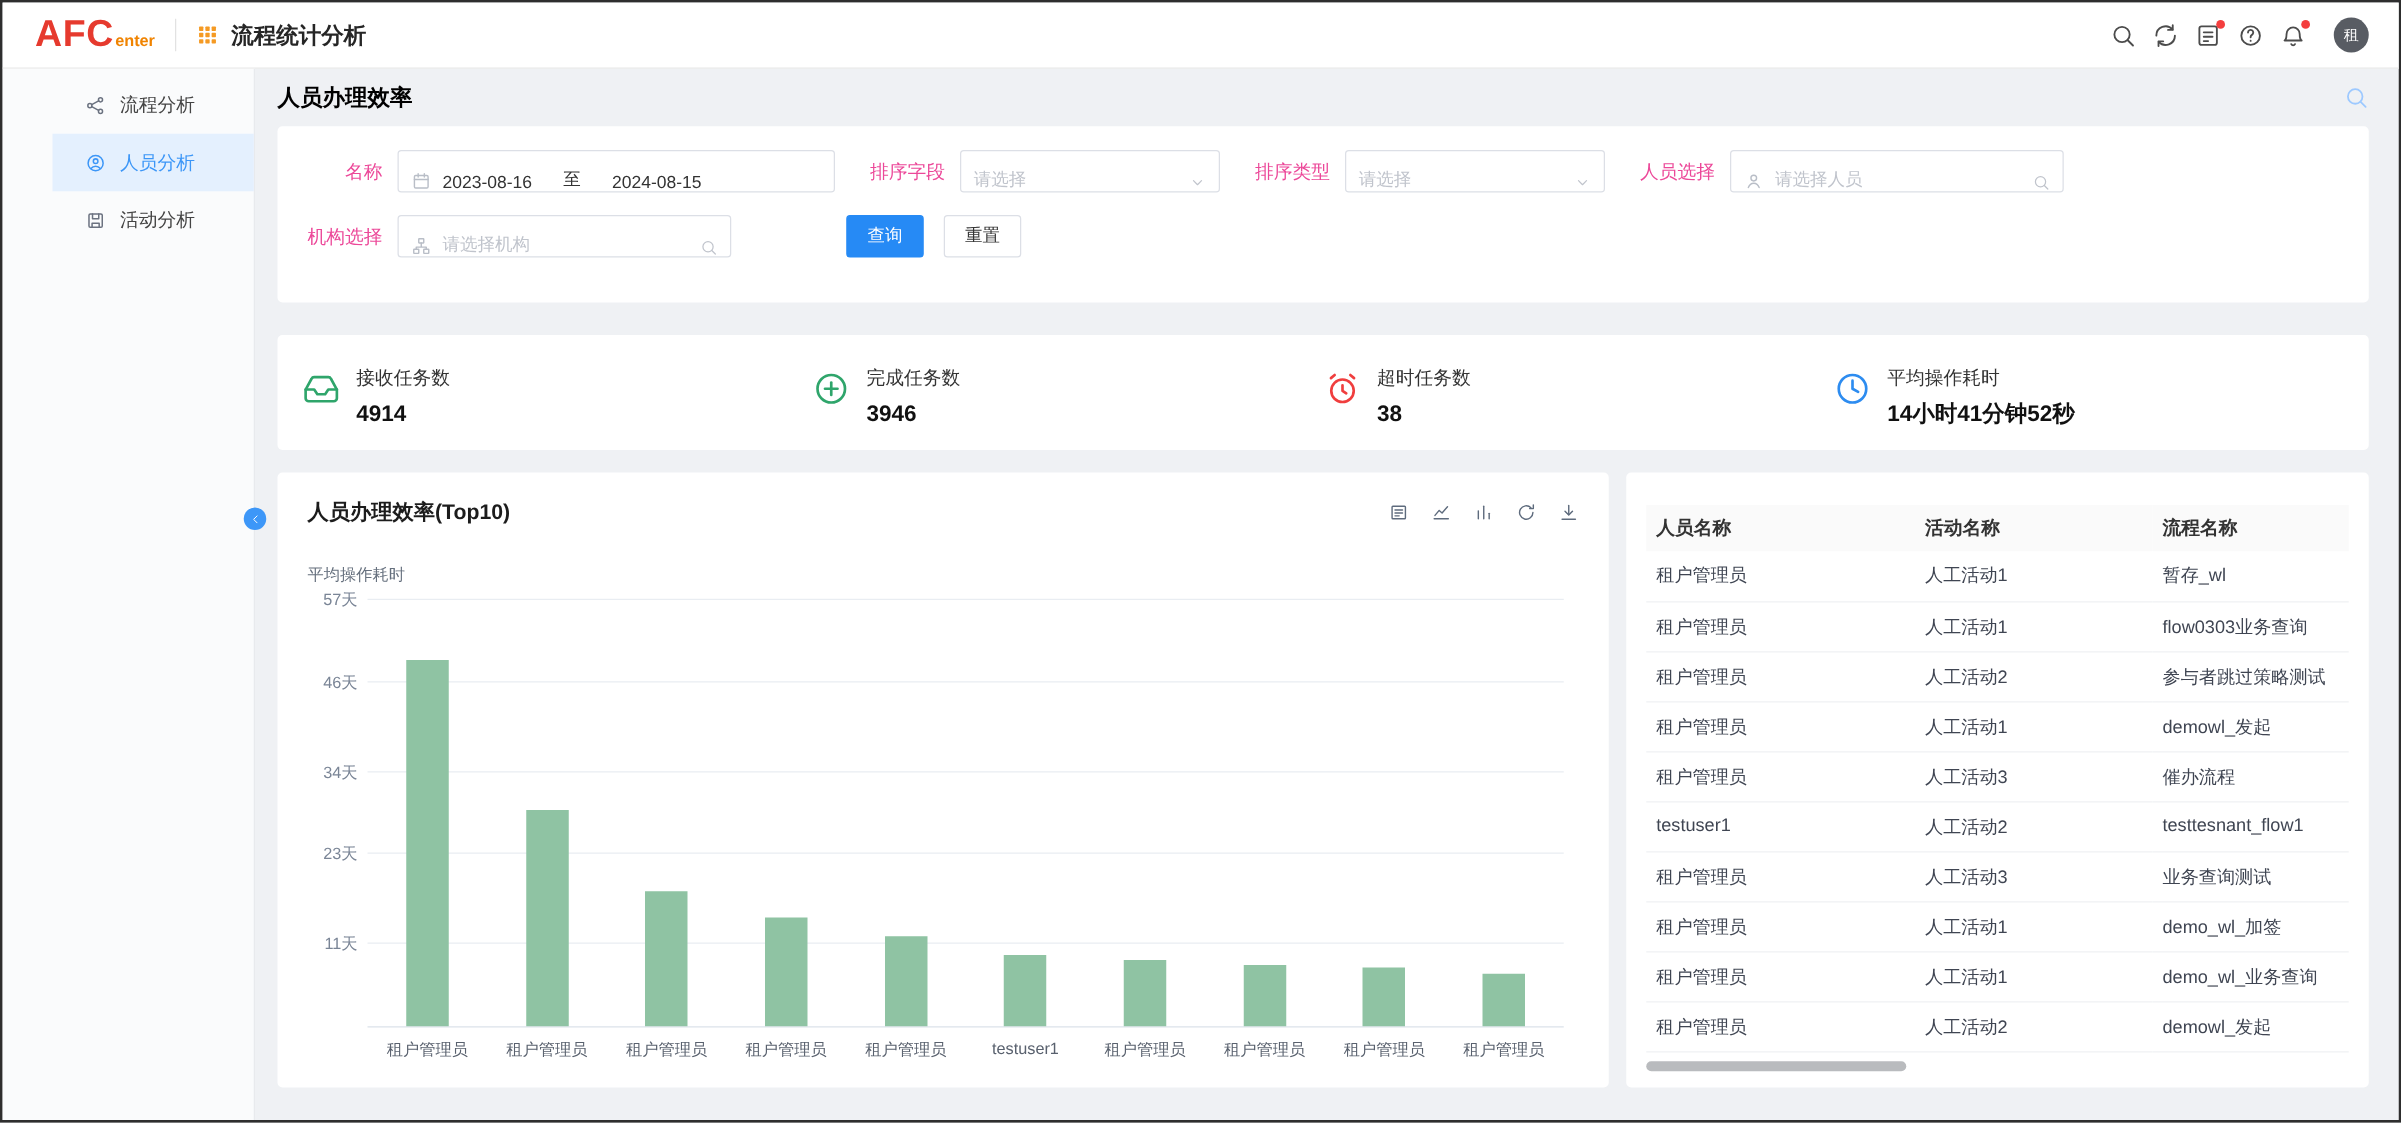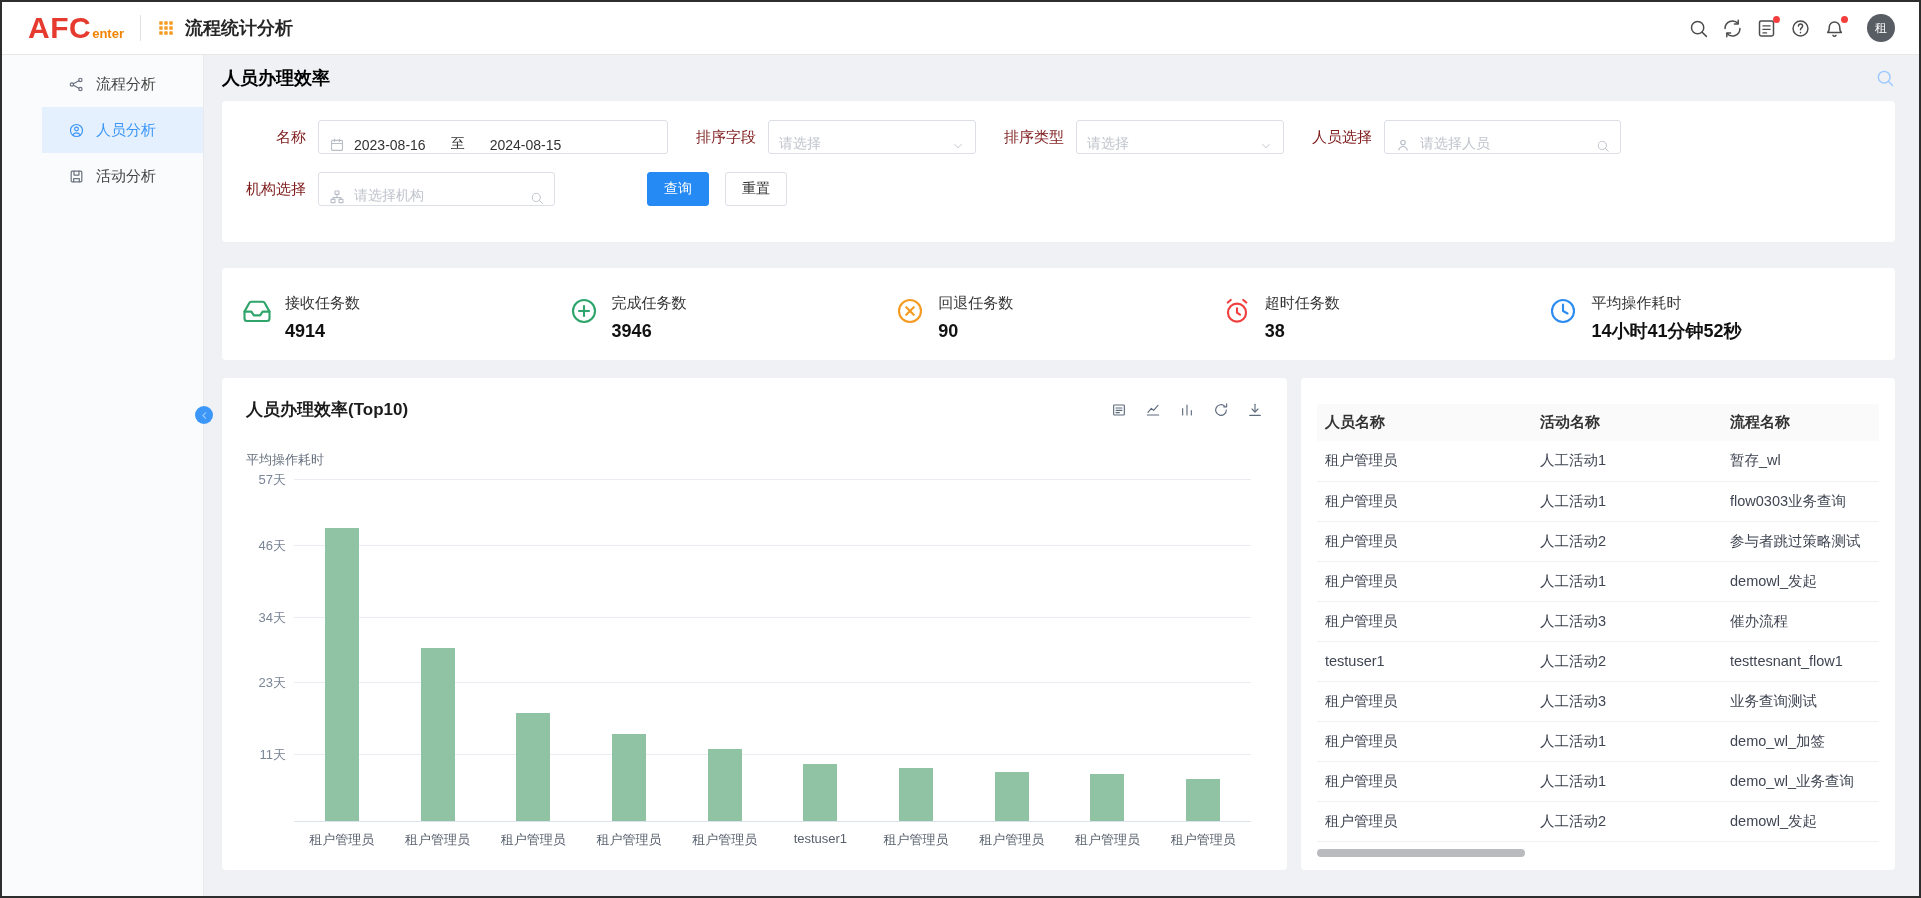--- a/index.html
+++ b/index.html
@@ -34,29 +34,29 @@
   .page-header{height:46px;flex:0 0 46px;display:flex;align-items:center;}
   .page-title{font-size:18px;font-weight:700;color:#000000;margin:0;}
   .header-search{width:20px;height:20px;color:#9dc9ff;margin-left:auto;cursor:pointer;}
 
   .card{background:#fff;border-radius:4px;}
 
   
   .filter-card{height:141px;padding:19px 24px 0 20px;}
   .filter-row{display:flex;align-items:center;}
   .filter-row + .filter-row{margin-top:18px;}
-  .f-label{font-size:15px;color:#7f1d1d;margin-right:12px;white-space:nowrap;}
+  .f-label{font-size:15px;color:#ec4899;margin-right:12px;white-space:nowrap;}
   .w1{width:64px;text-align:right;}
   .ml{margin-left:28px;}
   .box{height:34px;border:1px solid #dcdfe6;border-radius:3px;background:#fff;display:flex;align-items:flex-end;padding:0 10px;font-size:14px;gap:9px;cursor:pointer;}
   .date-box{width:350px;}
   .date-val{color:#333;}
   .date-sep{color:#333;margin:0 16px;}
   .select-box{width:208px;}
-  .pick-box{width:237px;}
+  .pick-box{width:267px;}
   .ph{color:#c0c4cc;}
   .in-icn{width:16px;height:16px;color:#b9bec7;}
   .suffix{width:14px;height:14px;color:#c0c4cc;margin-left:auto;}
   .btn{height:34px;width:62px;border-radius:3px;font-size:14px;cursor:pointer;font-family:inherit;}
   .btn-primary{background:#268af5;border:1px solid #268af5;color:#fff;margin-left:92px;}
   .btn-plain{background:#fff;border:1px solid #dcdfe6;color:#333;margin-left:16px;}
 
   
   .stats-card{height:92px;margin-top:26px;display:flex;align-items:flex-start;padding:26px 20px 0 20px;}
   .stat{flex:1;display:flex;align-items:flex-start;}
@@ -307,33 +307,20 @@
                 <line x1="12" y1="8" x2="12" y2="16"></line>
                 <line x1="8" y1="12" x2="16" y2="12"></line>
               </svg>
             </div>
             <div class="stat-text">
               <div class="stat-label">完成任务数</div>
               <div class="stat-value">3946</div>
             </div>
           </div>
           <div class="stat">
-            <div class="stat-icon icn" style="color: rgb(245, 155, 34);">
-              <svg viewBox="0 0 24 24" fill="none" stroke="currentColor" stroke-width="1.7" stroke-linecap="round" stroke-linejoin="round">
-                <circle cx="12" cy="12" r="8.8"></circle>
-                <line x1="9" y1="9" x2="15" y2="15"></line>
-                <line x1="15" y1="9" x2="9" y2="15"></line>
-              </svg>
-            </div>
-            <div class="stat-text">
-              <div class="stat-label">回退任务数</div>
-              <div class="stat-value">90</div>
-            </div>
-          </div>
-          <div class="stat">
             <div class="stat-icon icn" style="color: rgb(240, 62, 62);">
               <svg viewBox="0 0 24 24" fill="none" stroke="currentColor" stroke-width="1.7" stroke-linecap="round" stroke-linejoin="round">
                 <circle cx="12" cy="13.3" r="7.2"></circle>
                 <path d="M12 9.8v3.5l2.4 1.6"></path>
                 <path d="M4.6 5.2L7 3.2M19.4 5.2L17 3.2"></path>
               </svg>
             </div>
             <div class="stat-text">
               <div class="stat-label">超时任务数</div>
               <div class="stat-value">38</div>

